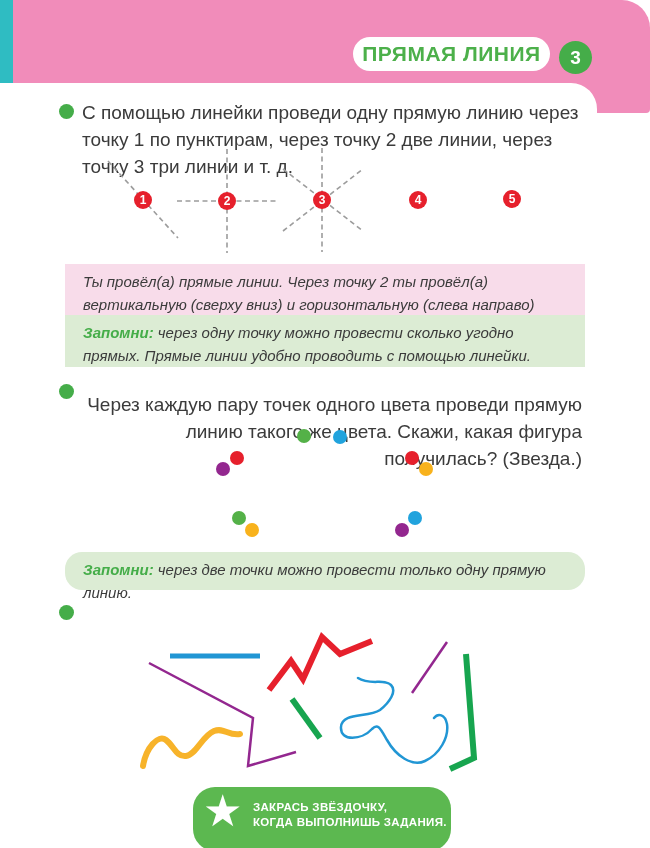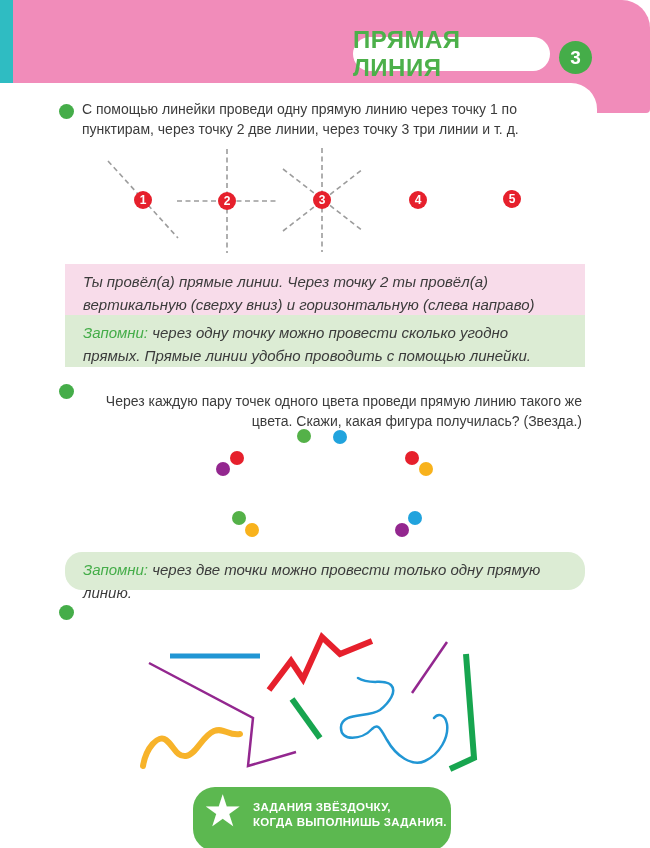--- a/index.html
+++ b/index.html
@@ -8,33 +8,33 @@
     overflow:hidden; font-family:"Liberation Sans", sans-serif; color:var(--text_dark);
   }
   
   .hdr-pink{position:absolute;left:13px;top:0;width:637px;height:113px;
     background:var(--pink_header);border-top-right-radius:28px;border-bottom-right-radius:4px;}
   .hdr-teal{position:absolute;left:0;top:0;width:13px;height:83px;background:var(--teal_strip);}
   .hdr-notch{position:absolute;left:0;top:83px;width:597px;height:31px;background:#fff;
     border-top-right-radius:26px;}
   .title-pill{position:absolute;left:353px;top:37px;width:197px;height:34px;background:#fff;
     border-radius:17px;display:flex;align-items:center;justify-content:center;}
-  .title-pill span{font-size:24px;font-weight:bold;letter-spacing:.5px;color:var(--title_green);}
+  .title-pill span{font-size:21px;font-weight:bold;letter-spacing:.5px;color:var(--title_green);}
   .page-num{position:absolute;left:559px;top:41px;width:33px;height:33px;border-radius:50%;
     background:var(--accent_green);display:flex;align-items:center;justify-content:center;
     color:#fff;font-size:19px;font-weight:bold;}
   
   .bullet{position:absolute;width:15px;height:15px;border-radius:50%;background:var(--accent_green);}
-  .task-text{position:absolute;font-size:14px;line-height:1.42;color:var(--text_dark);}
+  .task-text{position:absolute;font-size:19px;line-height:1.42;color:var(--text_dark);}
   
   .note{position:absolute;left:65px;width:520px;box-sizing:border-box;padding:7px 18px;
     font-style:italic;font-size:15px;line-height:1.5;color:var(--text_dark);}
   .note-pink{background:var(--note_pink_bg);}
   .note-green{background:var(--note_green_bg);}
-  .remember{color:var(--accent_green);font-weight:normal;}
+  .remember{color:var(--accent_green);font-weight:bold;}
   
   svg{position:absolute;overflow:visible;}
   .dash{stroke:var(--dash_gray);stroke-width:1.6;stroke-dasharray:5 3.5;fill:none;}
   .num-point{position:absolute;width:18px;height:18px;border-radius:50%;background:var(--point_red);
     color:#fff;font-size:12px;font-weight:bold;display:flex;align-items:center;justify-content:center;}
   .dot{position:absolute;width:14px;height:14px;border-radius:50%;}
   .st{fill:none;}
   .st-blue{stroke:var(--line_blue);}
   .st-purple{stroke:var(--line_purple);}
   .st-red{stroke:var(--line_red);}
@@ -119,17 +119,17 @@
     <line class="st st-green" x1="192" y1="69" x2="220" y2="108" stroke-width="6"></line>
     <path class="st st-yellow" stroke-width="6" stroke-linecap="round" d="M 43,136 C 46,118 58,104 66,110 C 74,116 76,127 86,126 C 96,125 102,106 114,101 C 124,97 128,106 140,104"></path>
     <path class="st st-blue" stroke-width="2.5" stroke-linecap="round" d="M 258,48 C 270,56 284,48 291,55 C 297,61 290,72 280,80 C 268,88 242,82 241,97 C 240,112 262,110 272,99 C 278,93 280,98 287,110 C 296,126 312,137 325,131 C 340,124 349,107 347,94 C 345,84 338,83 334,88"></path>
     <line class="st st-purple" x1="347" y1="12" x2="312" y2="63" stroke-width="2.5"></line>
     <polyline class="st st-green" points="366,24 374,128 350,139" stroke-width="6"></polyline>
   </svg>
 
   <div class="footer-box"></div>
   <div class="footer-star">★</div>
   <div class="footer-text">
-    <div>ЗАДАНИЯ ЗВЁЗДОЧКУ,</div>
+    <div>ЗАКРАСЬ ЗВЁЗДОЧКУ,</div>
     <div>КОГДА ВЫПОЛНИШЬ ЗАДАНИЯ.</div>
   </div>
 
 </div>
 
 </body></html>

